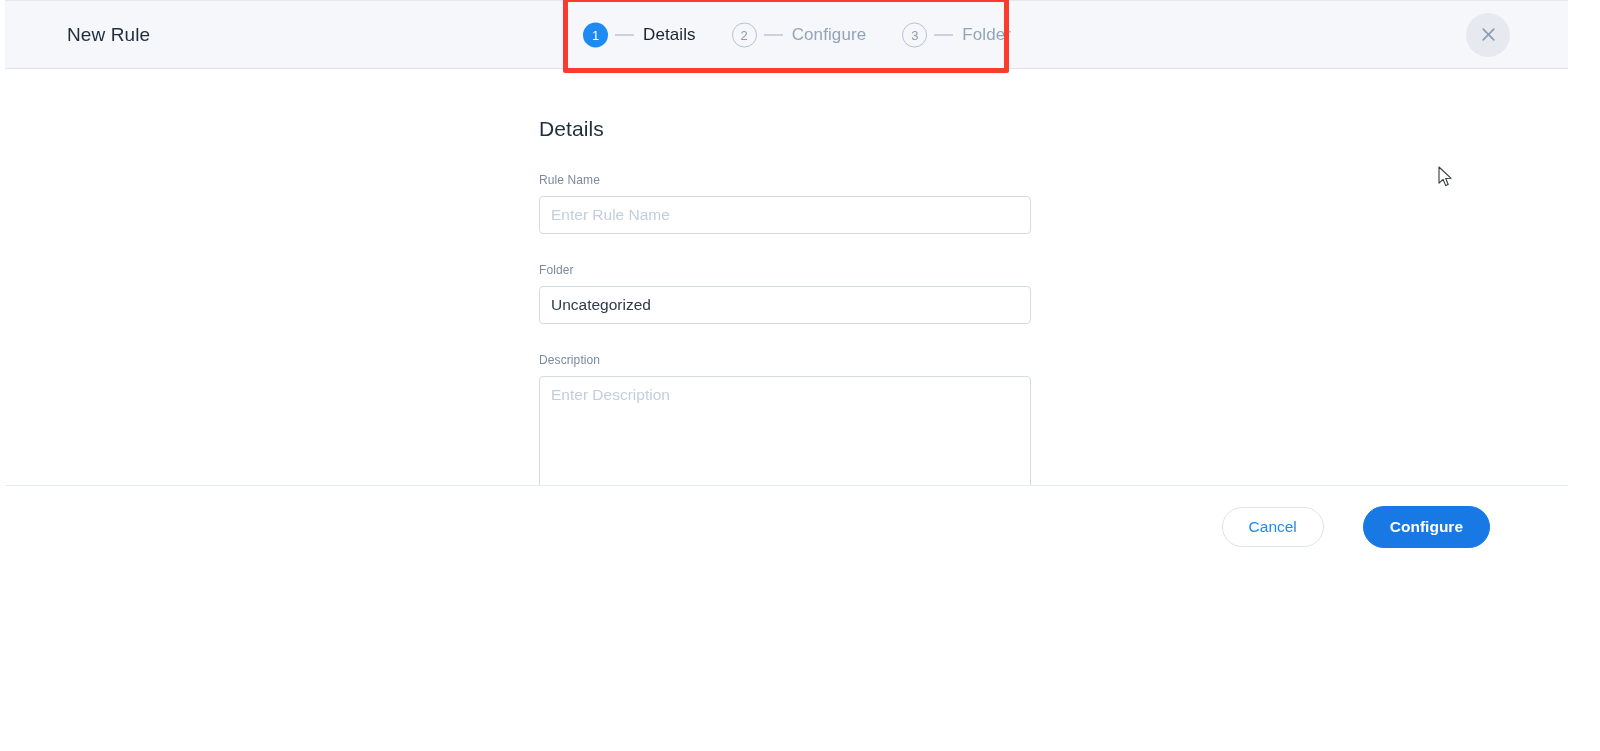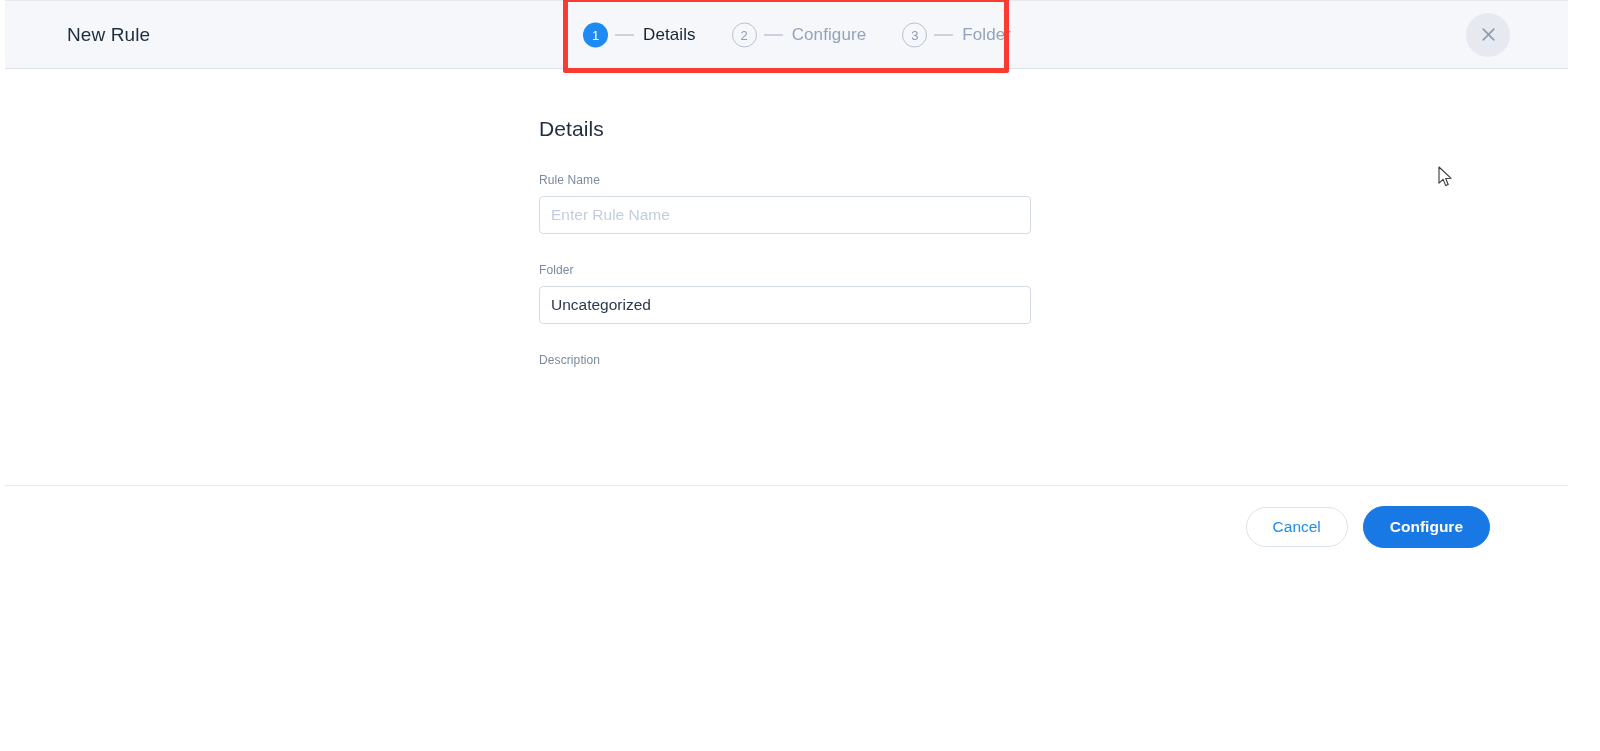--- a/index.html
+++ b/index.html
@@ -202,21 +202,21 @@
   
   .footer {
     flex: 0 0 83px;
     height: 83px;
     border-top: 1px solid #e6eaf1;
     background: #ffffff;
     display: flex;
     align-items: center;
     justify-content: flex-end;
     padding-right: 78px;
-    gap: 15px;
+    gap: 39px;
   }
 
   .btn {
     font-family: "Liberation Sans", sans-serif;
     font-size: 15.5px;
     border-radius: 22px;
     cursor: pointer;
     display: flex;
     align-items: center;
     justify-content: center;
@@ -307,20 +307,21 @@
           <input class="text-input" type="text" placeholder="Enter Rule Name" style="">
         </div>
 
         <div class="field">
           <div class="field-label">Folder</div>
           <input class="text-input" type="text" value="Uncategorized" style="">
         </div>
 
         <div class="field">
           <div class="field-label">Description</div>
+          <textarea class="textarea-input" placeholder="Enter Description" style=""></textarea>
         </div>
 
       </div>
     </div>
 
     <div class="footer">
       <div class="btn btn-secondary">Cancel</div>
       <div class="btn btn-primary">Configure</div>
     </div>
 

